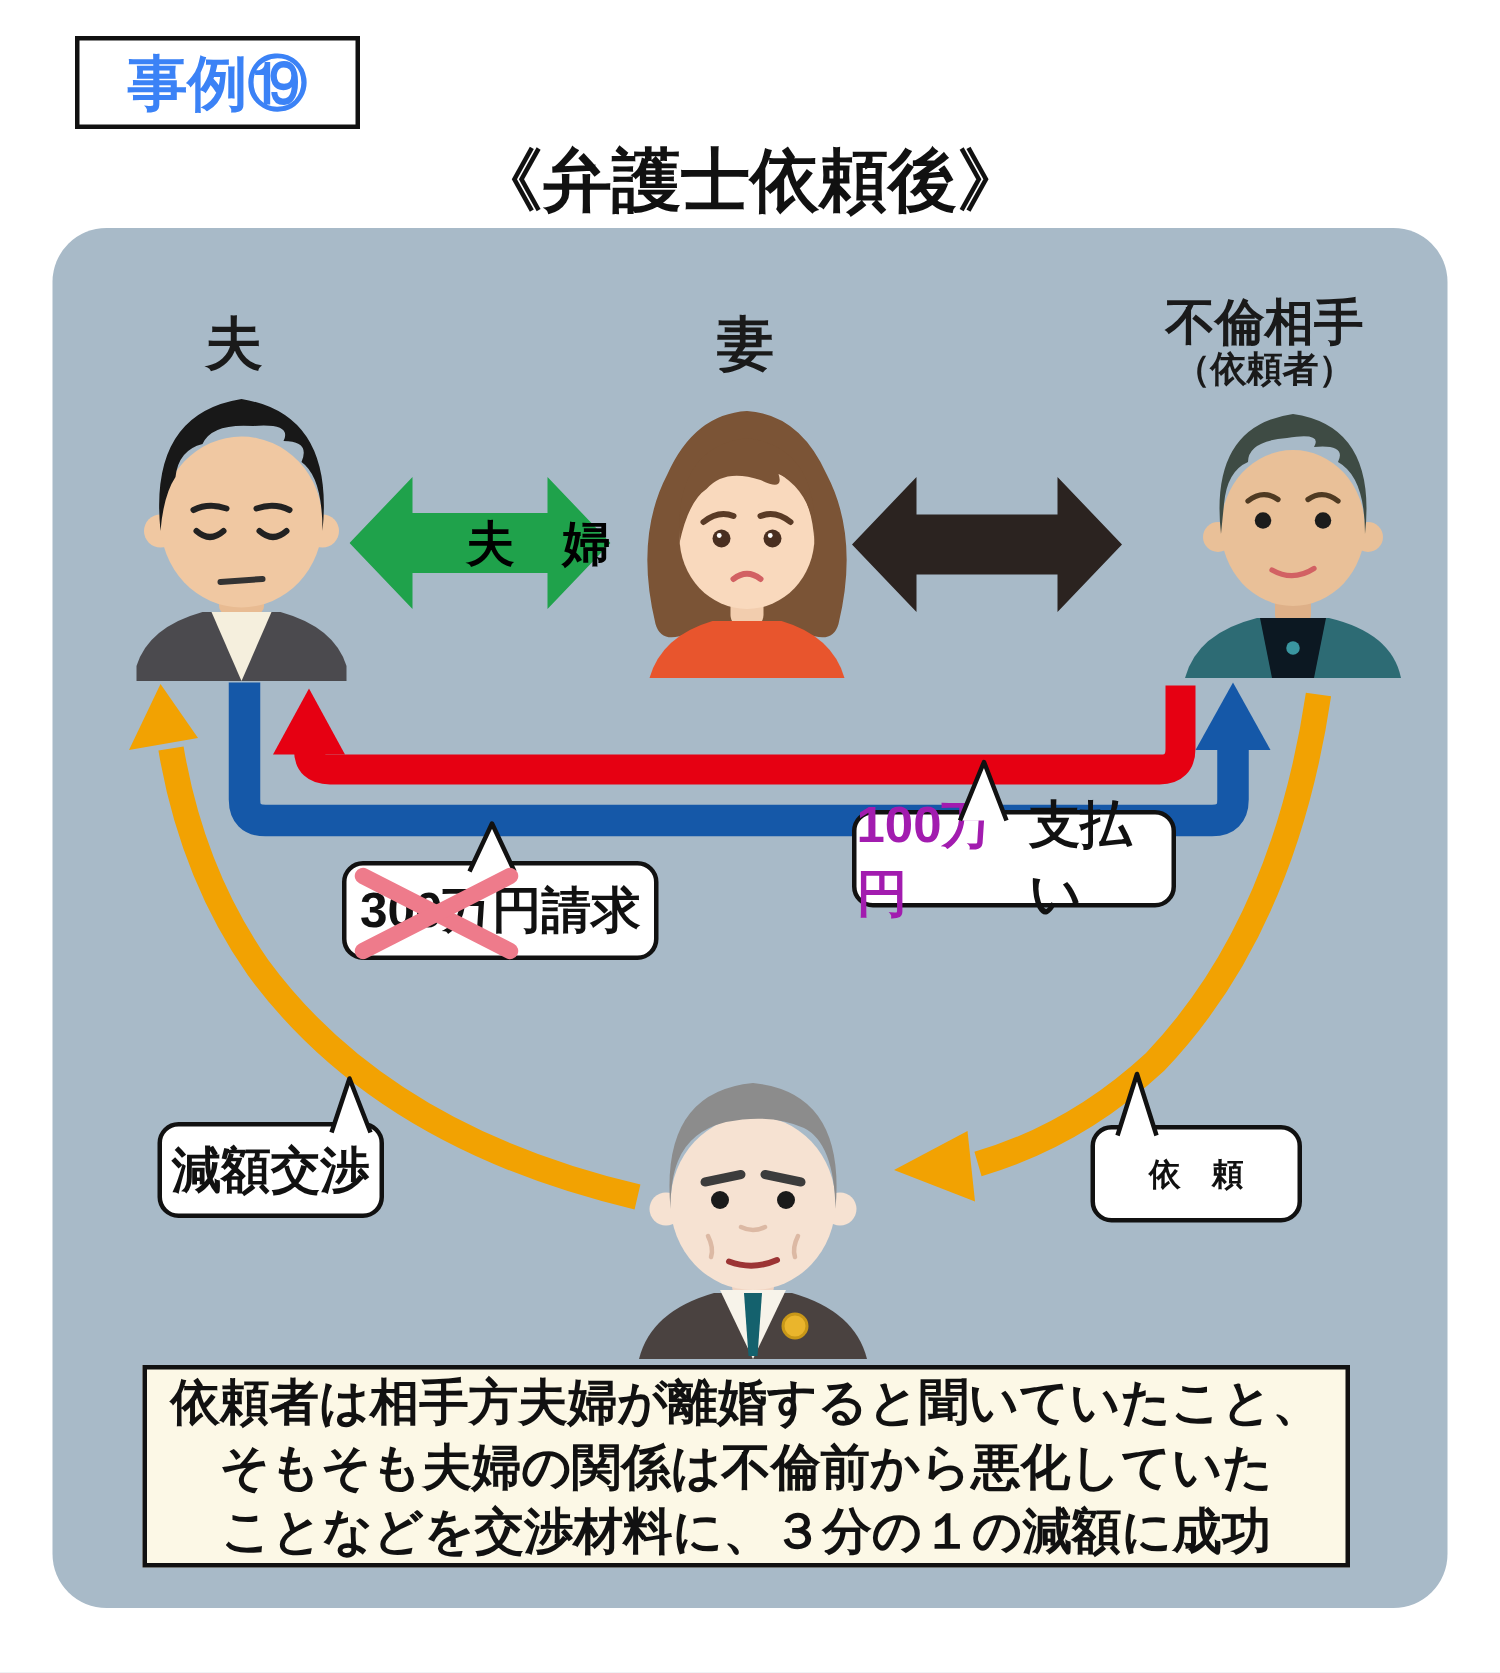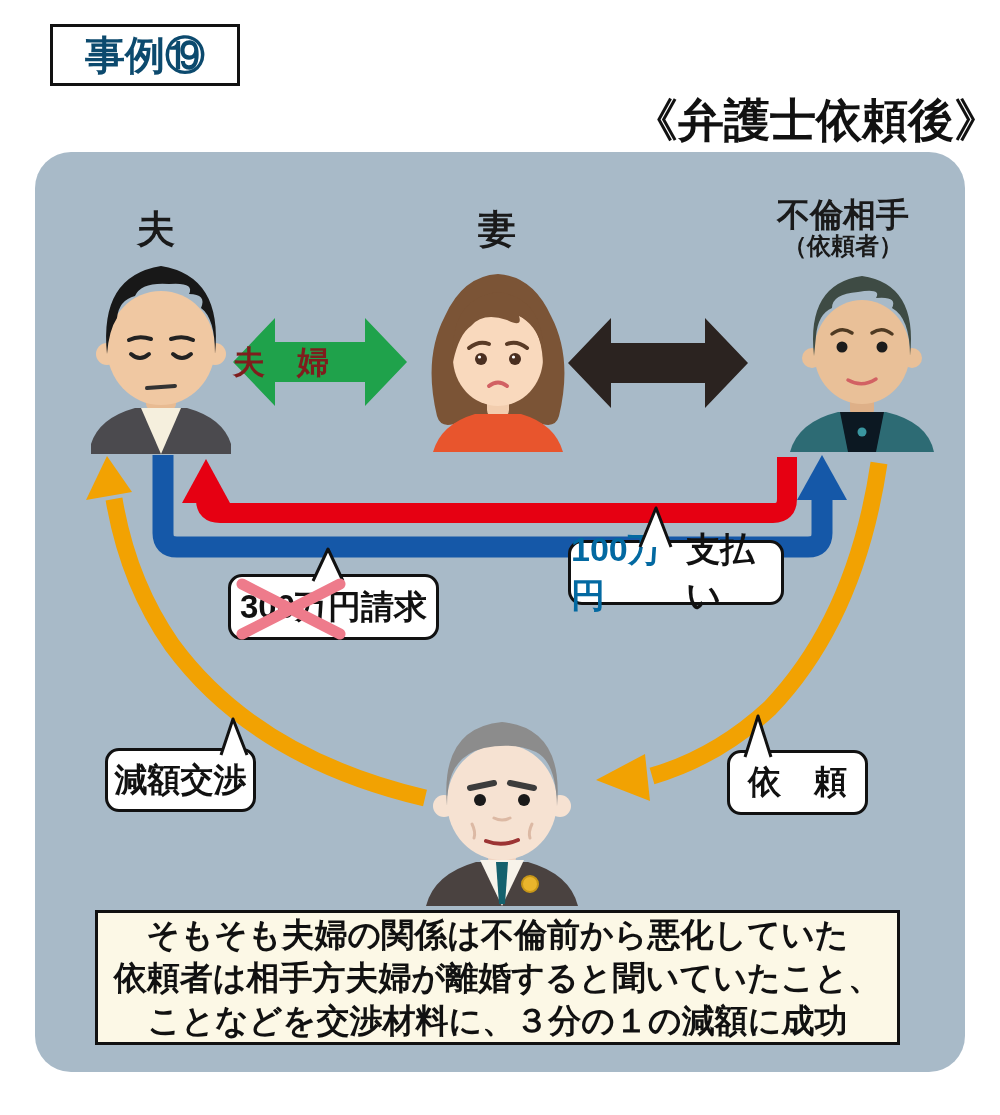--- a/index.html
+++ b/index.html
@@ -1,42 +1,42 @@
 <!DOCTYPE html>
 <html><head>
 <meta charset="utf-8">
 <style>
   html,body{margin:0;padding:0;background:#ffffff;}
   .canvas{position:relative;width:1000px;height:1115px;background:#ffffff;overflow:hidden;
           font-family:"Liberation Sans","DejaVu Sans",sans-serif;}
   .abs{position:absolute;}
   .case-box{left:50px;top:24px;width:184px;height:56px;border:3px solid #111;background:#fff;
-            display:flex;align-items:center;justify-content:center;font-size:40px;font-weight:bold;color:#0c4a6e;z-index:20;}
-  .main-title{left:0;top:90px;width:1000px;text-align:right;font-size:46px;font-weight:bold;color:#111;z-index:20;}
+            display:flex;align-items:center;justify-content:center;font-size:40px;font-weight:bold;color:#3b82f6;z-index:20;}
+  .main-title{left:0;top:90px;width:1000px;text-align:center;font-size:46px;font-weight:bold;color:#111;z-index:20;}
   .panel{left:35px;top:152px;width:930px;height:920px;background:#a8bac8;border-radius:36px;z-index:1;}
   .actor-label{font-weight:bold;color:#1a1a1a;text-align:center;z-index:20;}
   .lbl-husband{left:106px;top:204px;width:100px;font-size:38px;}
   .lbl-wife{left:447px;top:204px;width:100px;font-size:38px;}
   .lbl-partner{left:763px;top:193px;width:160px;font-size:33px;}
   .lbl-partner-sub{left:763px;top:230px;width:160px;font-size:24px;}
   .lbl-lawyer{left:420px;top:652px;width:150px;font-size:36px;}
   .rel-arrow{z-index:6;}
-  .rel-label{z-index:7;color:#7f1d1d;font-weight:bold;text-align:left;}
+  .rel-label{z-index:7;color:#000000;font-weight:bold;text-align:right;}
   .rel-label-couple{left:233px;top:316px;width:174px;height:92px;line-height:92px;font-size:32px;}
   .rel-label-affair{left:568px;top:316px;width:180px;height:94px;line-height:94px;font-size:32px;}
   .avatar{z-index:10;}
   .flow-svg{left:0;top:0;width:1000px;height:1115px;z-index:5;pointer-events:none;}
   .overlay-svg{left:0;top:0;width:1000px;height:1115px;z-index:40;pointer-events:none;}
   .bubble{background:#ffffff;border:3px solid #111;border-radius:14px;z-index:30;
           display:flex;align-items:center;justify-content:center;font-weight:bold;color:#111;}
   .bubble-claim{left:228px;top:574px;width:205px;height:60px;font-size:33px;}
   .bubble-payment{left:568px;top:540px;width:210px;height:59px;font-size:34px;}
   .bubble-negotiation{left:105px;top:748px;width:145px;height:58px;font-size:33px;}
-  .bubble-request{left:727px;top:750px;width:135px;height:59px;font-size:33px;}
-  .amount-red{color:#0369a1;}
+  .bubble-request{left:727px;top:750px;width:135px;height:59px;font-size:21px;}
+  .amount-red{color:#a21caf;}
   .summary-box{left:95px;top:910px;width:799px;height:129px;background:#fcf8e6;border:3px solid #111;
                display:flex;flex-direction:column;align-items:center;justify-content:center;z-index:20;}
   .summary-line{font-size:33px;font-weight:bold;color:#111;line-height:43px;text-align:center;white-space:nowrap;}
 </style>
 </head>
 <body>
 
 <div class="canvas">
 
   <div class="abs case-box">
@@ -169,18 +169,18 @@
     <path d="M640,547 L656,508 L671,547" fill="#fff" stroke="#111" stroke-width="3" stroke-linejoin="round"></path>
     <path d="M221,755 L233,719 L247,755" fill="#fff" stroke="#111" stroke-width="3" stroke-linejoin="round"></path>
     <path d="M745,757 L758,716 L771,757" fill="#fff" stroke="#111" stroke-width="3" stroke-linejoin="round"></path>
     <g>
       <line x1="242" y1="584" x2="340" y2="634" stroke="#ee7b8b" stroke-width="11" stroke-linecap="round"></line>
       <line x1="340" y1="584" x2="242" y2="634" stroke="#ee7b8b" stroke-width="11" stroke-linecap="round"></line>
     </g>
   </svg>
 
   <div class="abs summary-box">
+    <div class="summary-line">依頼者は相手方夫婦が離婚すると聞いていたこと、</div>
     <div class="summary-line">そもそも夫婦の関係は不倫前から悪化していた</div>
-    <div class="summary-line">依頼者は相手方夫婦が離婚すると聞いていたこと、</div>
     <div class="summary-line">ことなどを交渉材料に、３分の１の減額に成功</div>
   </div>
 
 </div>
 
 </body></html>

